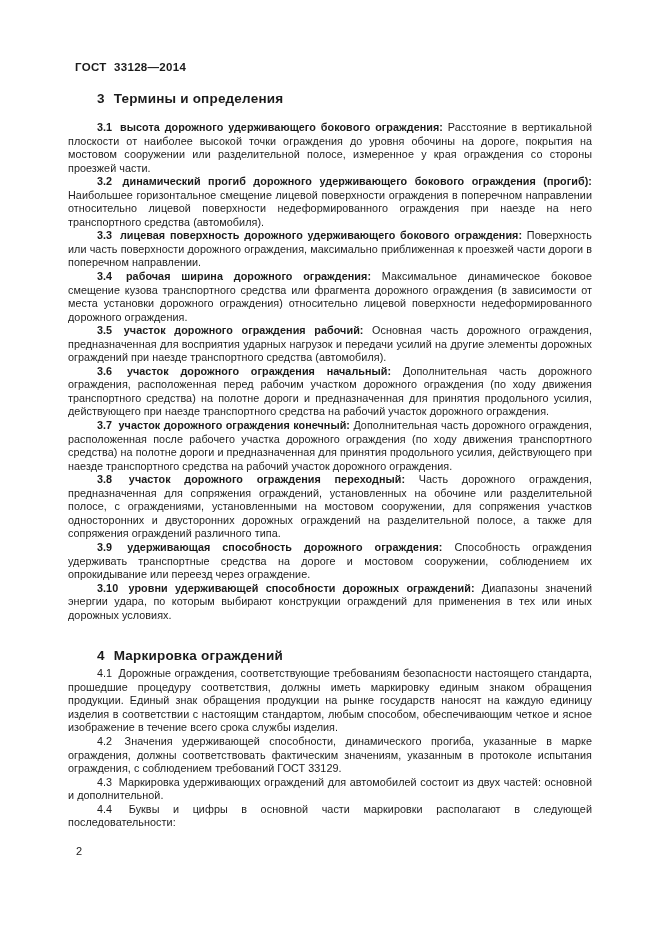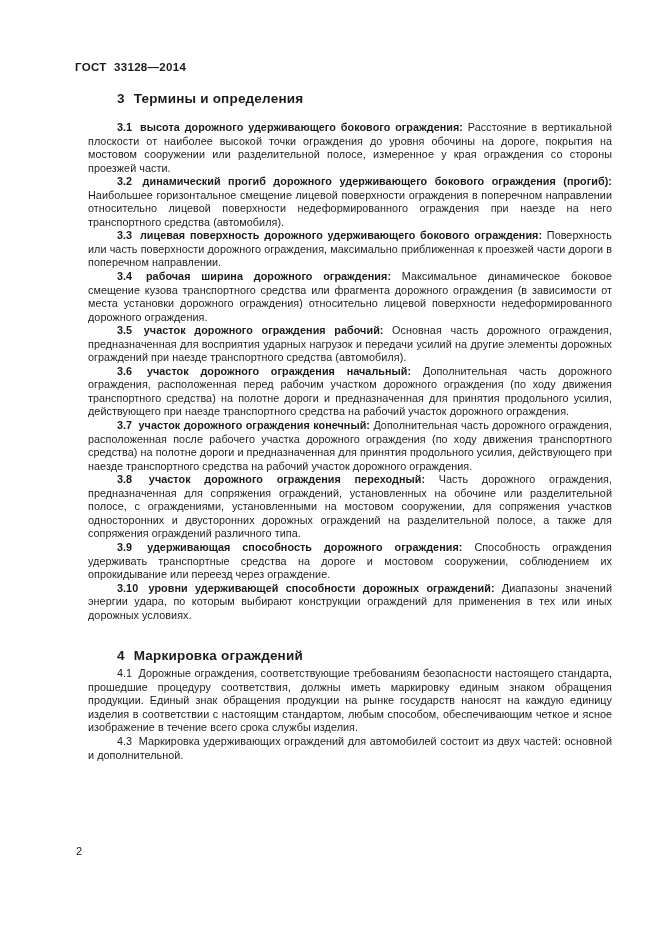--- a/index.html
+++ b/index.html
@@ -16,21 +16,21 @@
     left: 75px;
     top: 61px;
     font-size: 11.5px;
     font-weight: bold;
     letter-spacing: 0.3px;
     word-spacing: 4px;
     white-space: nowrap;
   }
   .content {
     position: absolute;
-    left: 88px;
+    left: 68px;
     top: 91px;
     width: 524px;
   }
   .section-title {
     font-size: 13.5px;
     font-weight: bold;
     padding-left: 29px;
     letter-spacing: 0.2px;
   }
   .section-title .sec-num { margin-right: 9px; }
@@ -80,20 +80,22 @@
   <p class="para term-para"><span class="num">3.8</span> <span class="term-name">участок дорожного ограждения переходный:</span> <span>Часть дорожного ограждения, предназначенная для сопряжения ограждений, установленных на обочине или разделительной полосе, с ограждениями, установленными на мостовом сооружении, для сопряжения участков односторонних и двусторонних дорожных ограждений на разделительной полосе, а также для сопряжения ограждений различного типа.</span></p>
 
   <p class="para term-para"><span class="num">3.9</span> <span class="term-name">удерживающая способность дорожного ограждения:</span> <span>Способность ограждения удерживать транспортные средства на дороге и мостовом сооружении, соблюдением их опрокидывание или переезд через ограждение.</span></p>
 
   <p class="para term-para"><span class="num">3.10</span> <span class="term-name">уровни удерживающей способности дорожных ограждений:</span> <span>Диапазоны значений энергии удара, по которым выбирают конструкции ограждений для применения в тех или иных дорожных условиях.</span></p>
 
   <div class="section-title s4-title"><span class="sec-num">4</span><span>Маркировка ограждений</span></div>
 
   <p class="para"><span class="num">4.1</span> <span>Дорожные ограждения, соответствующие требованиям безопасности настоящего стандарта, прошедшие процедуру соответствия, должны иметь маркировку единым знаком обращения продукции. Единый знак обращения продукции на рынке государств наносят на каждую единицу изделия в соответствии с настоящим стандартом, любым способом, обеспечивающим четкое и ясное изображение в течение всего срока службы изделия.</span></p>
 
+  <p class="para"><span class="num">4.2</span> <span>Значения удерживающей способности, динамического прогиба, указанные в марке ограждения, должны соответствовать фактическим значениям, указанным в протоколе испытания ограждения, с соблюдением требований ГОСТ 33129.</span></p>
 
   <p class="para"><span class="num">4.3</span> <span>Маркировка удерживающих ограждений для автомобилей состоит из двух частей: основной и дополнительной.</span></p>
 
 
+  <p class="para"><span class="num">4.4</span> <span>Буквы и цифры в основной части маркировки располагают в следующей последовательности:</span></p>
 
 </div>
 
 <div class="page-number">2</div>
 
 </body></html>

